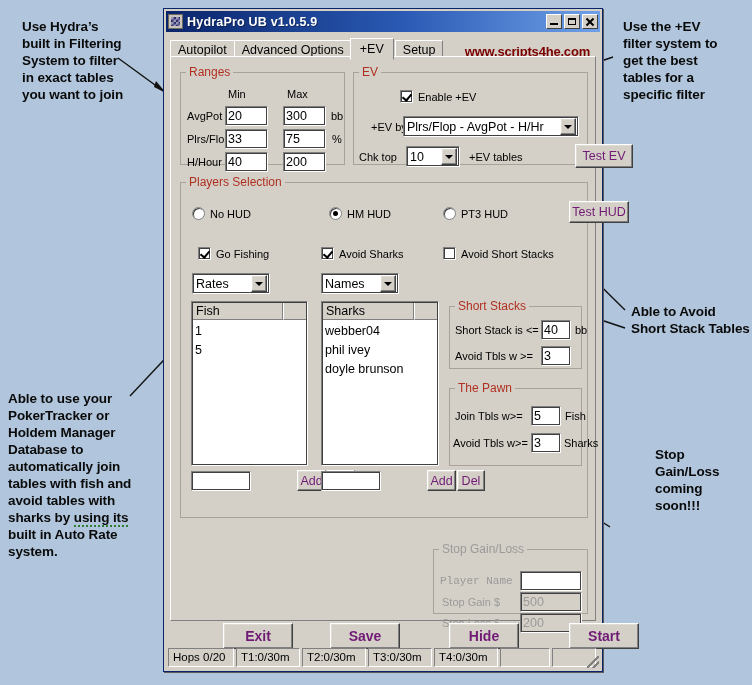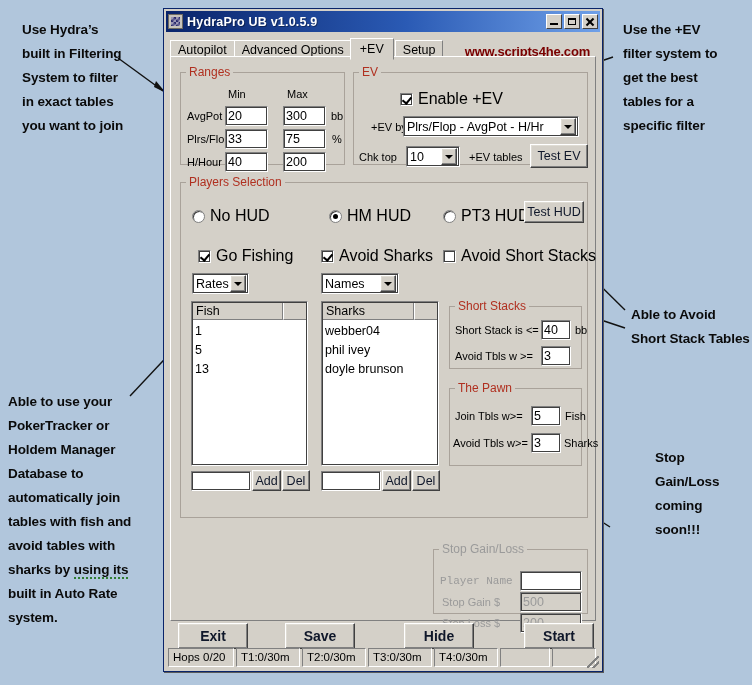--- a/index.html
+++ b/index.html
@@ -11,21 +11,21 @@
   }
   #root { position: relative; width: 752px; height: 685px; }
 
   
   .anno {
     position: absolute;
     font-family: "Liberation Sans", sans-serif;
     font-size: 13.5px;
     font-weight: bold;
     color: #0a0a0a;
-    line-height: 24px;
+    line-height: 17px;
     letter-spacing: -0.1px;
     white-space: pre-line;
   }
   .anno .sq { border-bottom: 2px dotted #2f7d32; }
   svg.leaders { position: absolute; left: 0; top: 0; width: 752px; height: 685px; pointer-events: none; }
 
   
   #win {
     position: absolute;
     left: 163px; top: 8px;
@@ -171,29 +171,30 @@
     box-sizing: border-box;
     height: 20px;
   }
   input.txt.dim { color: #9a9a9a; background: #d4d0c8; }
   input.txt.dim2 { color: #000; background: #ffffff; }
 
   .btn {
     position: absolute;
     font-family: "Liberation Sans", sans-serif;
     font-size: 12.5px;
-    color: #0f172a;
+    color: #701a75;
     background: #d4d0c8;
     border: 1px solid;
     border-color: #ffffff #404040 #404040 #ffffff;
     box-shadow: inset -1px -1px 0 #808080, inset 1px 1px 0 #dfdcd4;
     text-align: center;
     box-sizing: border-box;
     cursor: default;
     padding: 0;
+    margin-left: 45px;
   }
   .btn.big { font-size: 14px; font-weight: bold; }
 
   .combo {
     position: absolute;
     background: #ffffff;
     border: 1px solid;
     border-color: #808080 #ffffff #ffffff #808080;
     outline: 1px solid #404040;
     outline-offset: -2px;
@@ -244,21 +245,21 @@
     box-shadow: inset 1px 1px 0 #404040, inset -1px -1px 0 #ffffff;
     margin-right: 5px;
     position: relative; box-sizing: border-box;
   }
   .rad.on .circ:after {
     content: "";
     position: absolute; left: 3px; top: 3px;
     width: 5px; height: 5px; border-radius: 50%;
     background: #000;
   }
-  .chk .ctext, .rad .rtext { font-size: 16px; color: #000; }
+  .chk .ctext, .rad .rtext { font-size: 11px; color: #000; }
 
   
   .lview {
     position: absolute;
     background: #ffffff;
     border: 1px solid;
     border-color: #808080 #ffffff #ffffff #808080;
     outline: 1px solid #404040;
     outline-offset: -2px;
     box-sizing: border-box;
@@ -448,38 +449,37 @@
         </div>
         <div class="chk on" style="left:140px; top:58px;">
           <span class="box"></span>
           <span class="ctext">Avoid Sharks</span>
         </div>
         <div class="chk" style="left:262px; top:58px;">
           <span class="box"></span>
           <span class="ctext">Avoid Short Stacks</span>
         </div>
 
-        <div class="combo" style="left:11px; top:84px; width:57px;">
+        <div class="combo" style="left:11px; top:84px; width:78px;">
           <span class="cval">Rates</span>
           <span class="carrow"></span>
         </div>
         <div class="combo" style="left:140px; top:84px; width:78px;">
           <span class="cval">Names</span>
           <span class="carrow"></span>
         </div>
 
         <div class="lview" style="left:10px; top:112px; width:117px; height:165px;">
           <div class="lv-head">
             <div class="col" style="width:91px;">Fish</div>
             <div class="col" style="width:24px;"></div>
           </div>
           <div class="lv-body">
             <div>1</div>
             <div>5</div>
-            <div>13</div>
           </div>
         </div>
         <input class="txt" style="left: 10px; top: 282px; width: 60px;" value="">
         <button class="btn" style="left:71px; top:281px; width:29px; height:21px;">Add</button>
         <button class="btn" style="left:101px; top:281px; width:28px; height:21px;">Del</button>
 
         <div class="lview" style="left:140px; top:112px; width:118px; height:165px;">
           <div class="lv-head">
             <div class="col" style="width:92px;">Sharks</div>
             <div class="col" style="width:24px;"></div>

